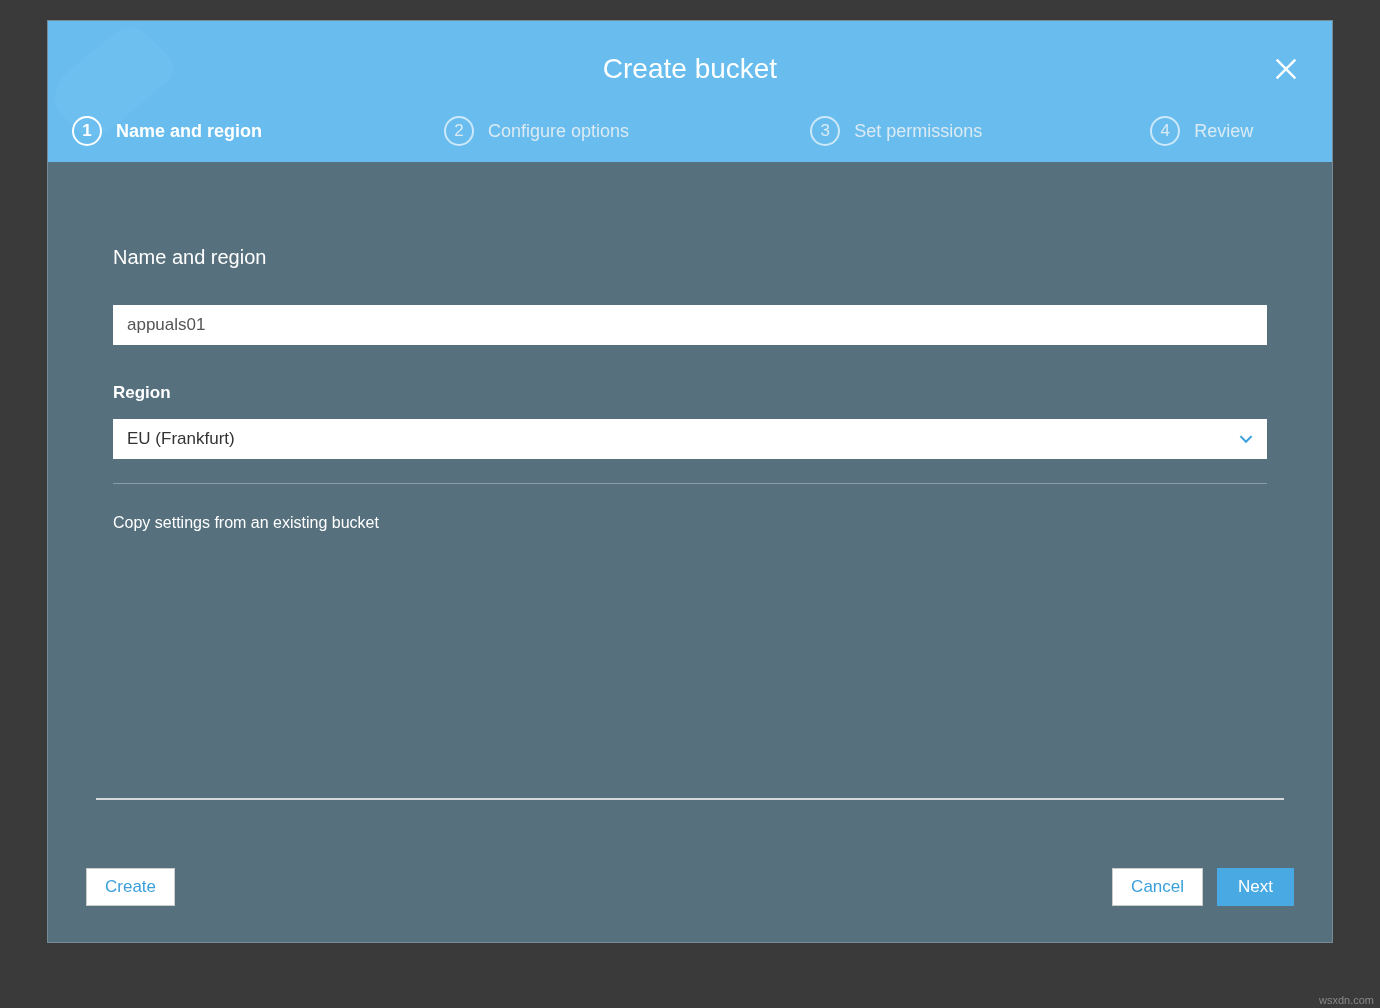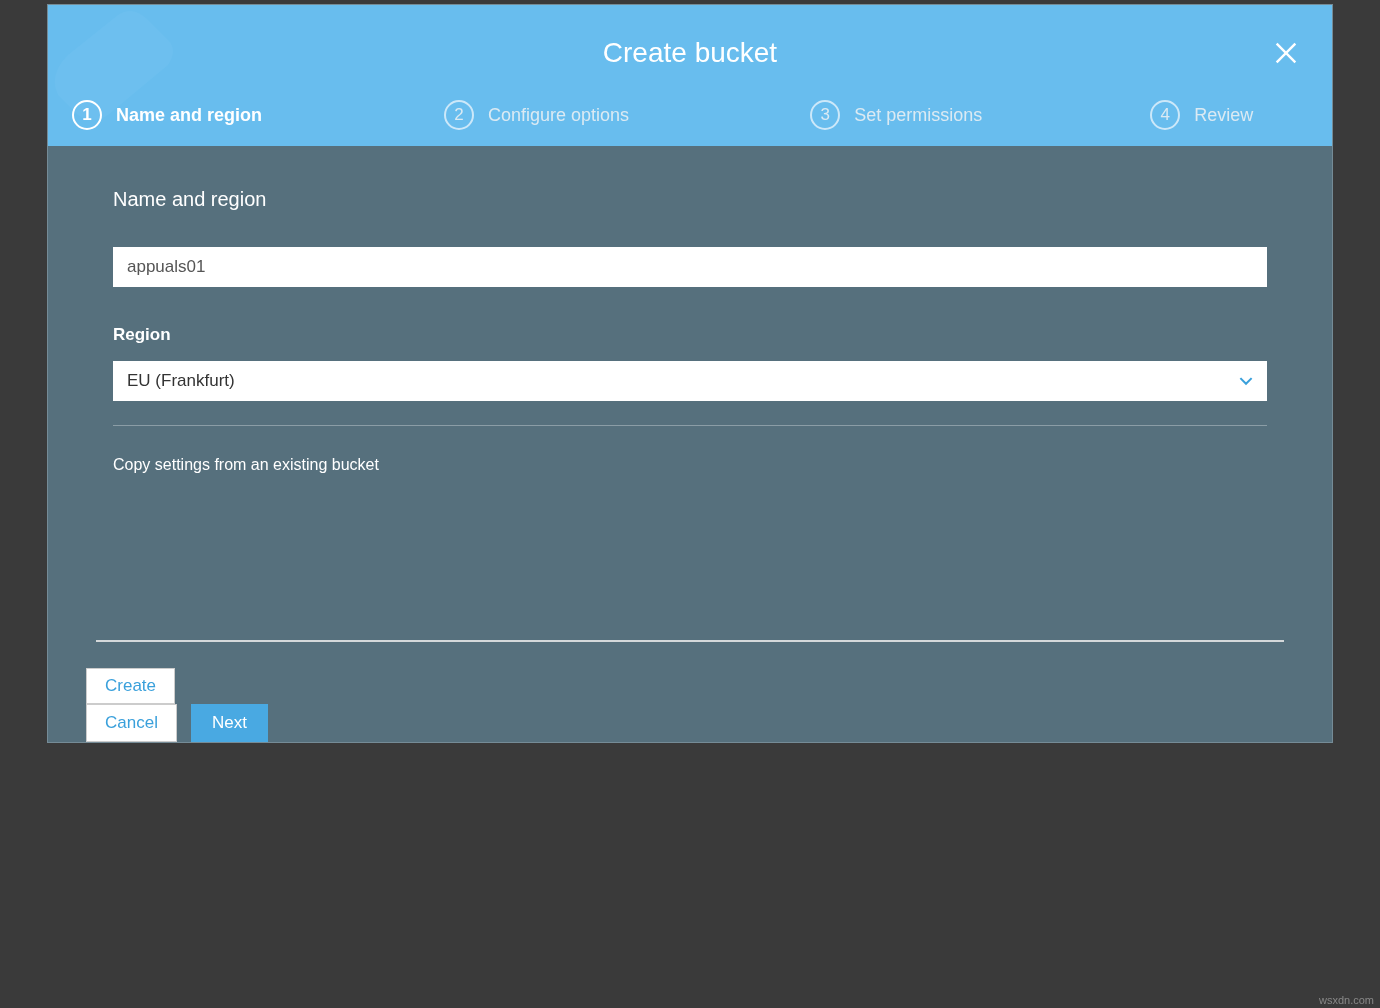--- a/index.html
+++ b/index.html
@@ -13,27 +13,28 @@
       height: 1008px;
       background: #3a3a3a;
       display: flex;
       align-items: flex-start;
       justify-content: center;
       overflow: hidden;
       position: relative;
     }
     .modal {
       width: 1286px;
-      height: 739px;
-      margin-top: 4px;
+      height: 923px;
+      margin-top: 20px;
       background: #56707d;
       border: 1px solid #758b96;
       position: relative;
       display: flex;
       flex-direction: column;
+      gap: 42px;
     }
     .modal-header {
       background: #68bdee;
       height: 141px;
       position: relative;
       overflow: hidden;
     }
     .header-pattern {
       position: absolute;
       top: -10px;
@@ -185,21 +186,20 @@
       border: none;
       border-top: 2px solid #d4d8da;
       margin: 0 48px;
     }
     .modal-footer {
       height: 100px;
       padding: 26px 38px 0 38px;
       display: flex;
       align-items: flex-start;
       justify-content: space-between;
-      flex-direction: column;
     }
     .footer-right {
       display: flex;
       gap: 14px;
     }
     .btn {
       height: 38px;
       padding: 0 18px;
       font-size: 17px;
       border: 1px solid #ccc;

